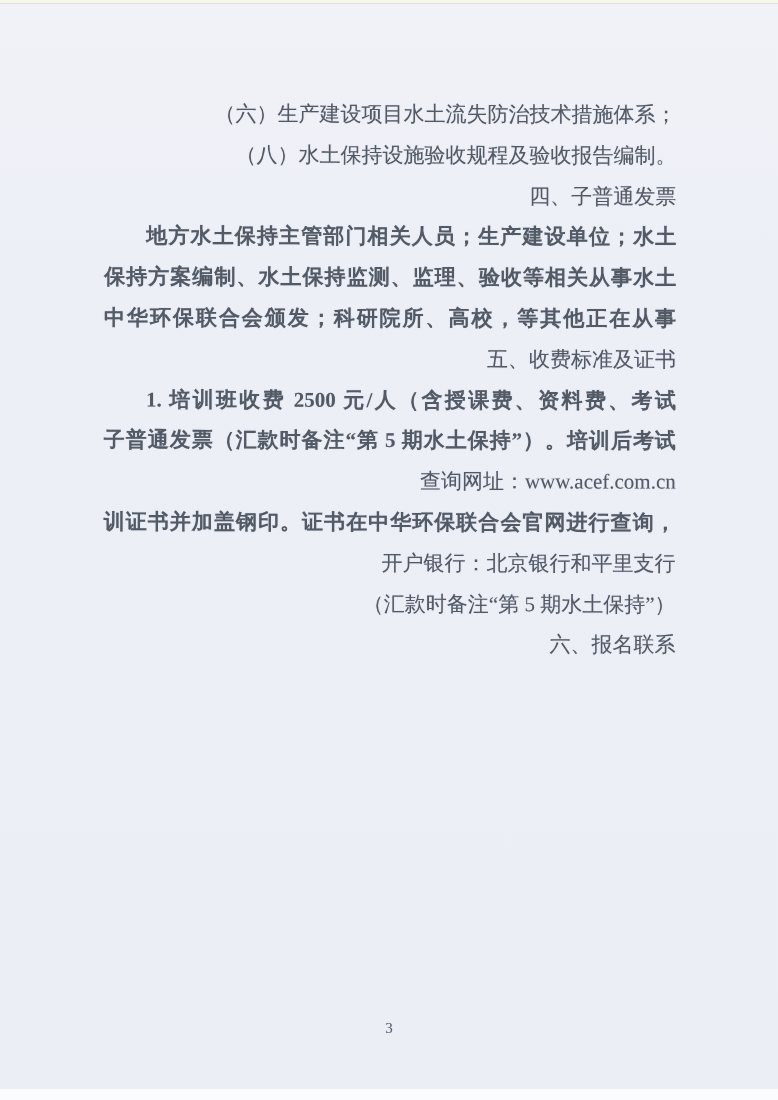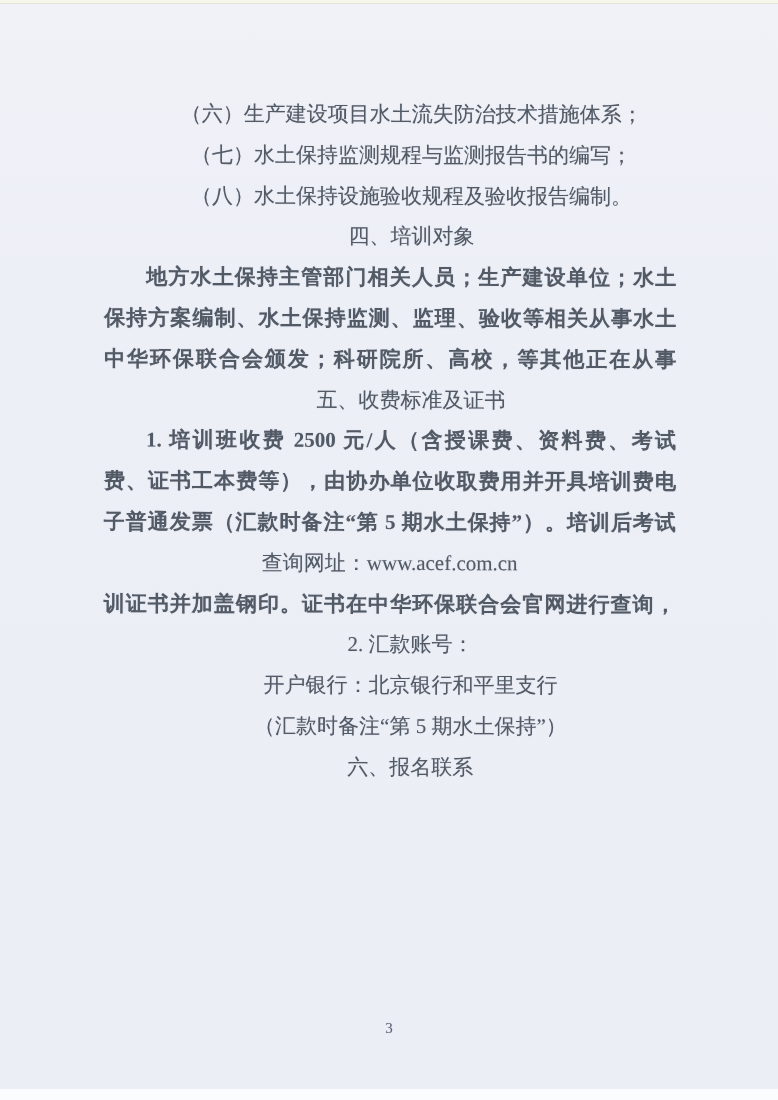--- a/index.html
+++ b/index.html
@@ -33,21 +33,21 @@
     position: absolute;
     left: 104px;
     top: 94px;
     width: 572px;
     color: var(--ink);
     font-size: 21px;
     line-height: 40.8px;
     text-shadow: 0 0 1px rgba(90, 98, 112, 0.35);
     transform: rotate(0.12deg);
   }
-  .line { text-align: center; }
+  .line { text-align: right; }
   .indent { text-indent: 2em; }
   .justify {
     text-align: justify;
     text-align-last: justify;
     font-weight: bold;
   }
   .page-number {
     position: absolute;
     top: 1020px;
     left: 0;
@@ -59,33 +59,30 @@
   }
 </style>
 </head>
 <body>
 
 <div class="page">
   <div class="top-edge"></div>
 
   <div class="textblock">
     <div class="line indent">（六）生产建设项目水土流失防治技术措施体系；</div>
-    <div class="line indent">（七）水土保持监测规程与监测报告书的编写；</div>
     <div class="line indent">（八）水土保持设施验收规程及验收报告编制。</div>
-    <div class="line indent">四、培训对象</div>
+    <div class="line indent">四、子普通发票</div>
     <div class="line indent justify">地方水土保持主管部门相关人员；生产建设单位；水土</div>
     <div class="line justify">保持方案编制、水土保持监测、监理、验收等相关从事水土</div>
     <div class="line justify">中华环保联合会颁发；科研院所、高校，等其他正在从事</div>
     <div class="line indent">五、收费标准及证书</div>
     <div class="line indent justify">1. 培训班收费 2500 元/人（含授课费、资料费、考试</div>
-    <div class="line justify">费、证书工本费等），由协办单位收取费用并开具培训费电</div>
     <div class="line justify">子普通发票（汇款时备注“第 5 期水土保持”）。培训后考试</div>
     <div class="line">查询网址：www.acef.com.cn</div>
     <div class="line justify">训证书并加盖钢印。证书在中华环保联合会官网进行查询，</div>
-    <div class="line indent">2. 汇款账号：</div>
     <div class="line indent">开户银行：北京银行和平里支行</div>
     <div class="line indent">（汇款时备注“第 5 期水土保持”）</div>
     <div class="line indent">六、报名联系</div>
   </div>
 
   <div class="page-number">3</div>
 
   <div class="bottom-strip"></div>
 </div>
 

